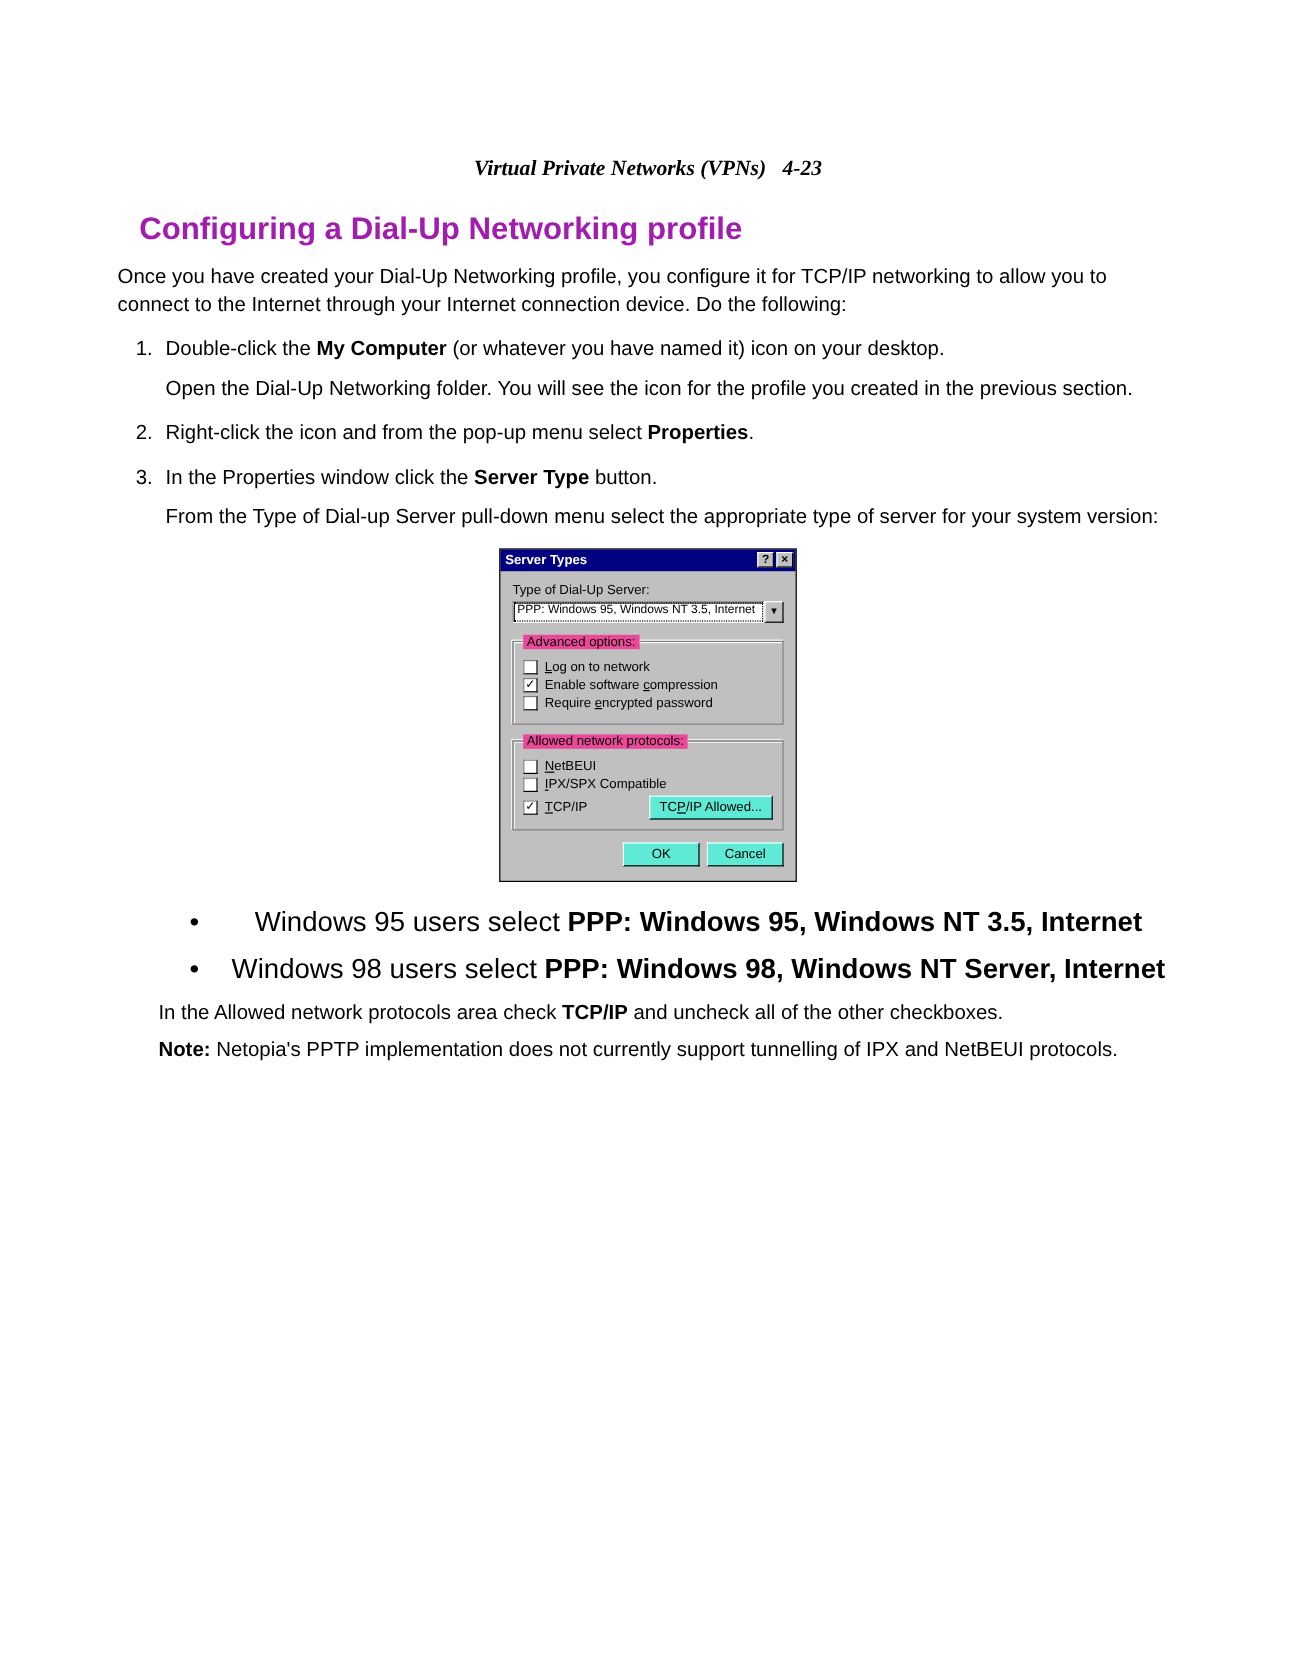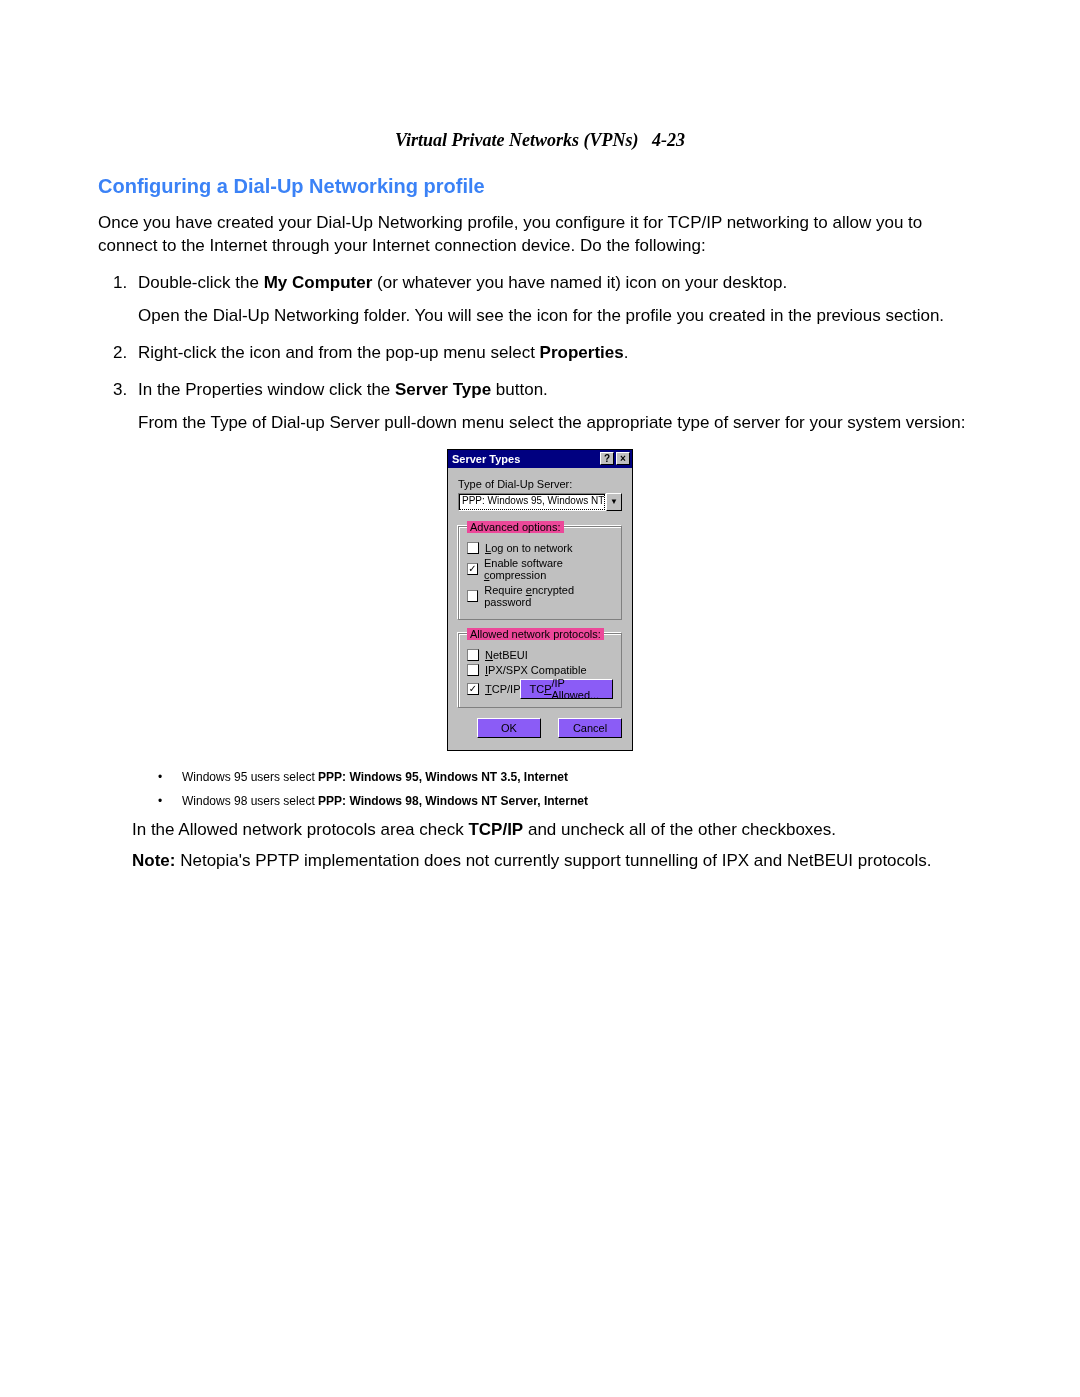--- a/index.html
+++ b/index.html
@@ -17,24 +17,24 @@
   }
   .header-right {
     text-align: center;
     font-style: italic;
     font-weight: bold;
     font-size: 18px;
     font-family: "Times New Roman", serif;
     margin-bottom: 24px;
   }
   h1 {
-    color: #3b82f6;
-    font-size: 20px;
+    color: #a21caf;
+    font-size: 26px;
     font-weight: bold;
-    margin: 0 0 14px 0;
+    margin: 0 0 14px 18px;
     font-family: Arial, Helvetica, sans-serif;
   }
   p.body {
     font-size: 17px;
     line-height: 1.35;
     margin: 0 0 14px 0;
   }
   ol.steps {
     margin: 0 0 10px 0;
     padding-left: 34px;
@@ -45,21 +45,22 @@
     margin-bottom: 14px;
     line-height: 1.35;
   }
   ol.steps > li p {
     margin: 10px 0 0 0;
   }
   ul.sub {
     list-style: none;
     margin: 0 0 10px 0;
     padding-left: 60px;
-    font-size: 12px;
+    font-size: 23px;
+    text-align: center;
   }
   ul.sub > li {
     position: relative;
     padding-left: 24px;
     margin-bottom: 8px;
     line-height: 1.35;
   }
   ul.sub > li::before {
     content: "•";
     position: absolute;
@@ -72,21 +73,21 @@
   }
   b { font-weight: bold; }
 
   
   .dialog-wrap {
     display: flex;
     justify-content: center;
     margin: 8px 0 18px 0;
   }
   .dialog {
-    width: 186px;
+    width: 248px;
     background: #c0c0c0;
     border: 1px solid #000;
     font-family: "MS Sans Serif", Tahoma, Arial, sans-serif;
     font-size: 11px;
     color: #000;
   }
   .titlebar {
     background: #000080;
     color: #fff;
     height: 18px;
@@ -179,35 +180,35 @@
   .chk.checked::after { content: "✓"; }
   .u { text-decoration: underline; }
   .protrow {
     display: flex;
     align-items: center;
     justify-content: space-between;
   }
   .winbtn {
     height: 20px;
     padding: 0 8px;
-    background: #8b5cf6;
+    background: #5eead4;
     border-top: 1px solid #fff;
     border-left: 1px solid #fff;
     border-right: 1px solid #000;
     border-bottom: 1px solid #000;
     font-size: 11px;
     display: inline-flex;
     align-items: center;
     justify-content: center;
     min-width: 64px;
   }
   .btnrow {
     display: flex;
     justify-content: flex-end;
-    gap: 17px;
+    gap: 6px;
     padding: 2px 0 4px 0;
   }
 </style>
 </head>
 <body>
 
 <div class="page">
   <div class="header-right">
     <span>Virtual Private Networks (VPNs)</span>&nbsp;&nbsp;&nbsp;<span>4-23</span>
   </div>

